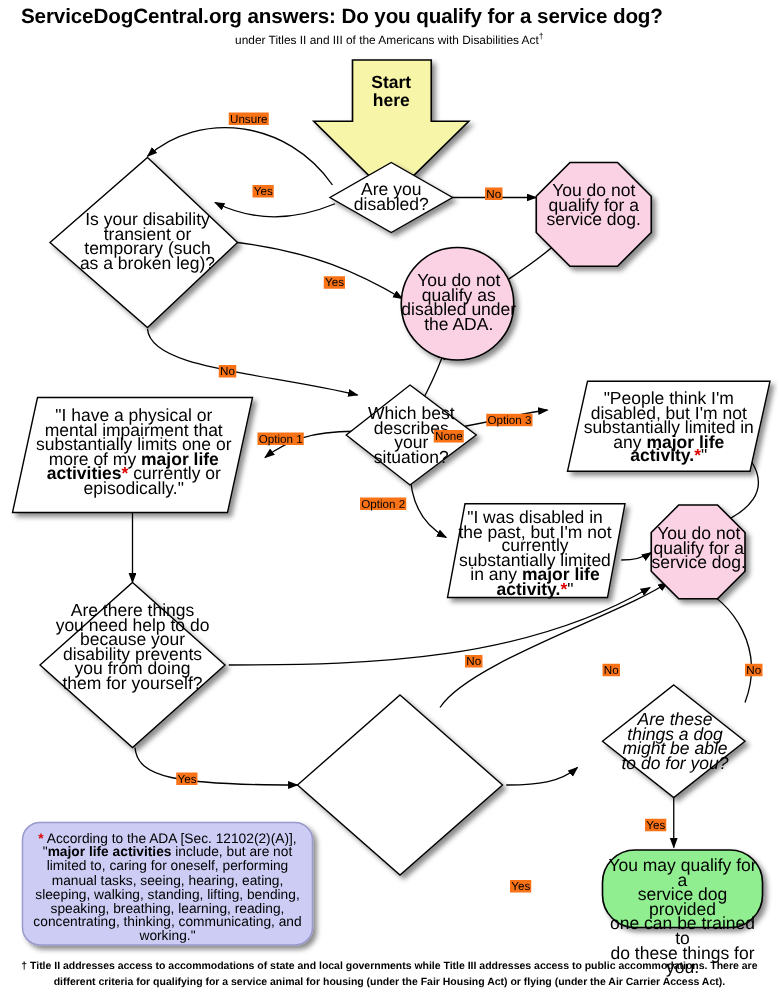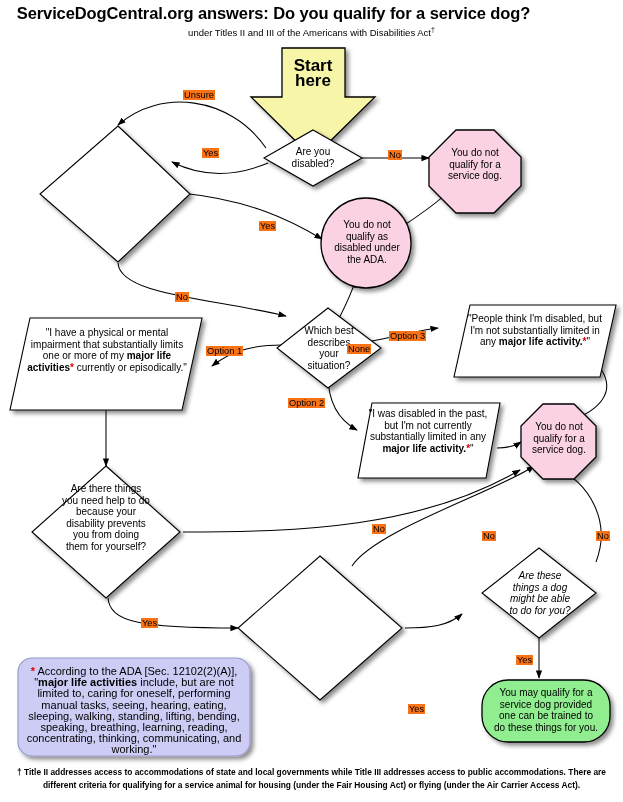--- a/index.html
+++ b/index.html
@@ -54,34 +54,34 @@
     top: 766px;
     width: 611px;
     text-align: center;
     font-size: 8.4px;
     line-height: 12.5px;
     font-weight: bold;
   }
   .node-text {
     position: absolute;
     text-align: center;
-    font-size: 10px;
+    font-size: 14px;
     line-height: 11.6px;
     color: #000;
     pointer-events: none;
   }
   .edge-label {
     position: absolute;
     font-size: 9.3px;
     background: #f97316;
     padding: 0 1px;
     white-space: nowrap;
   }
   .start-text {
-    font-size: 17px;
+    font-size: 14px;
     font-weight: bold;
     line-height: 15px;
   }
   .note-text {
     position: absolute;
     text-align: center;
     font-size: 11px;
     line-height: 11.2px;
   }
   .red-star { color: #dd0000; font-weight: bold; }
@@ -209,20 +209,24 @@
   <div class="node-text start-text" style="left:273px; top:58px; width:80px;"><span style="white-space:pre-line;">Start
 here</span></div>
 
   <div class="node-text" style="left:273px; top:146px; width:80px;"><span style="white-space:pre-line;">Are you
 disabled?</span></div>
 
   <div class="node-text" style="left:437px; top:147px; width:76px;"><span style="white-space:pre-line;">You do not
 qualify for a
 service dog.</span></div>
 
+  <div class="node-text" style="left:42px; top:170px; width:152px;"><span style="white-space:pre-line;">Is your disability
+transient or
+temporary (such
+as a broken leg)?</span></div>
 
   <div class="node-text" style="left:320px; top:219px; width:94px;"><span style="white-space:pre-line;">You do not
 qualify as
 disabled under
 the ADA.</span></div>
 
   <div class="node-text" style="left:290px; top:325px; width:78px;"><span style="white-space:pre-line;">Which best
 describes
 your
 situation?</span></div>

